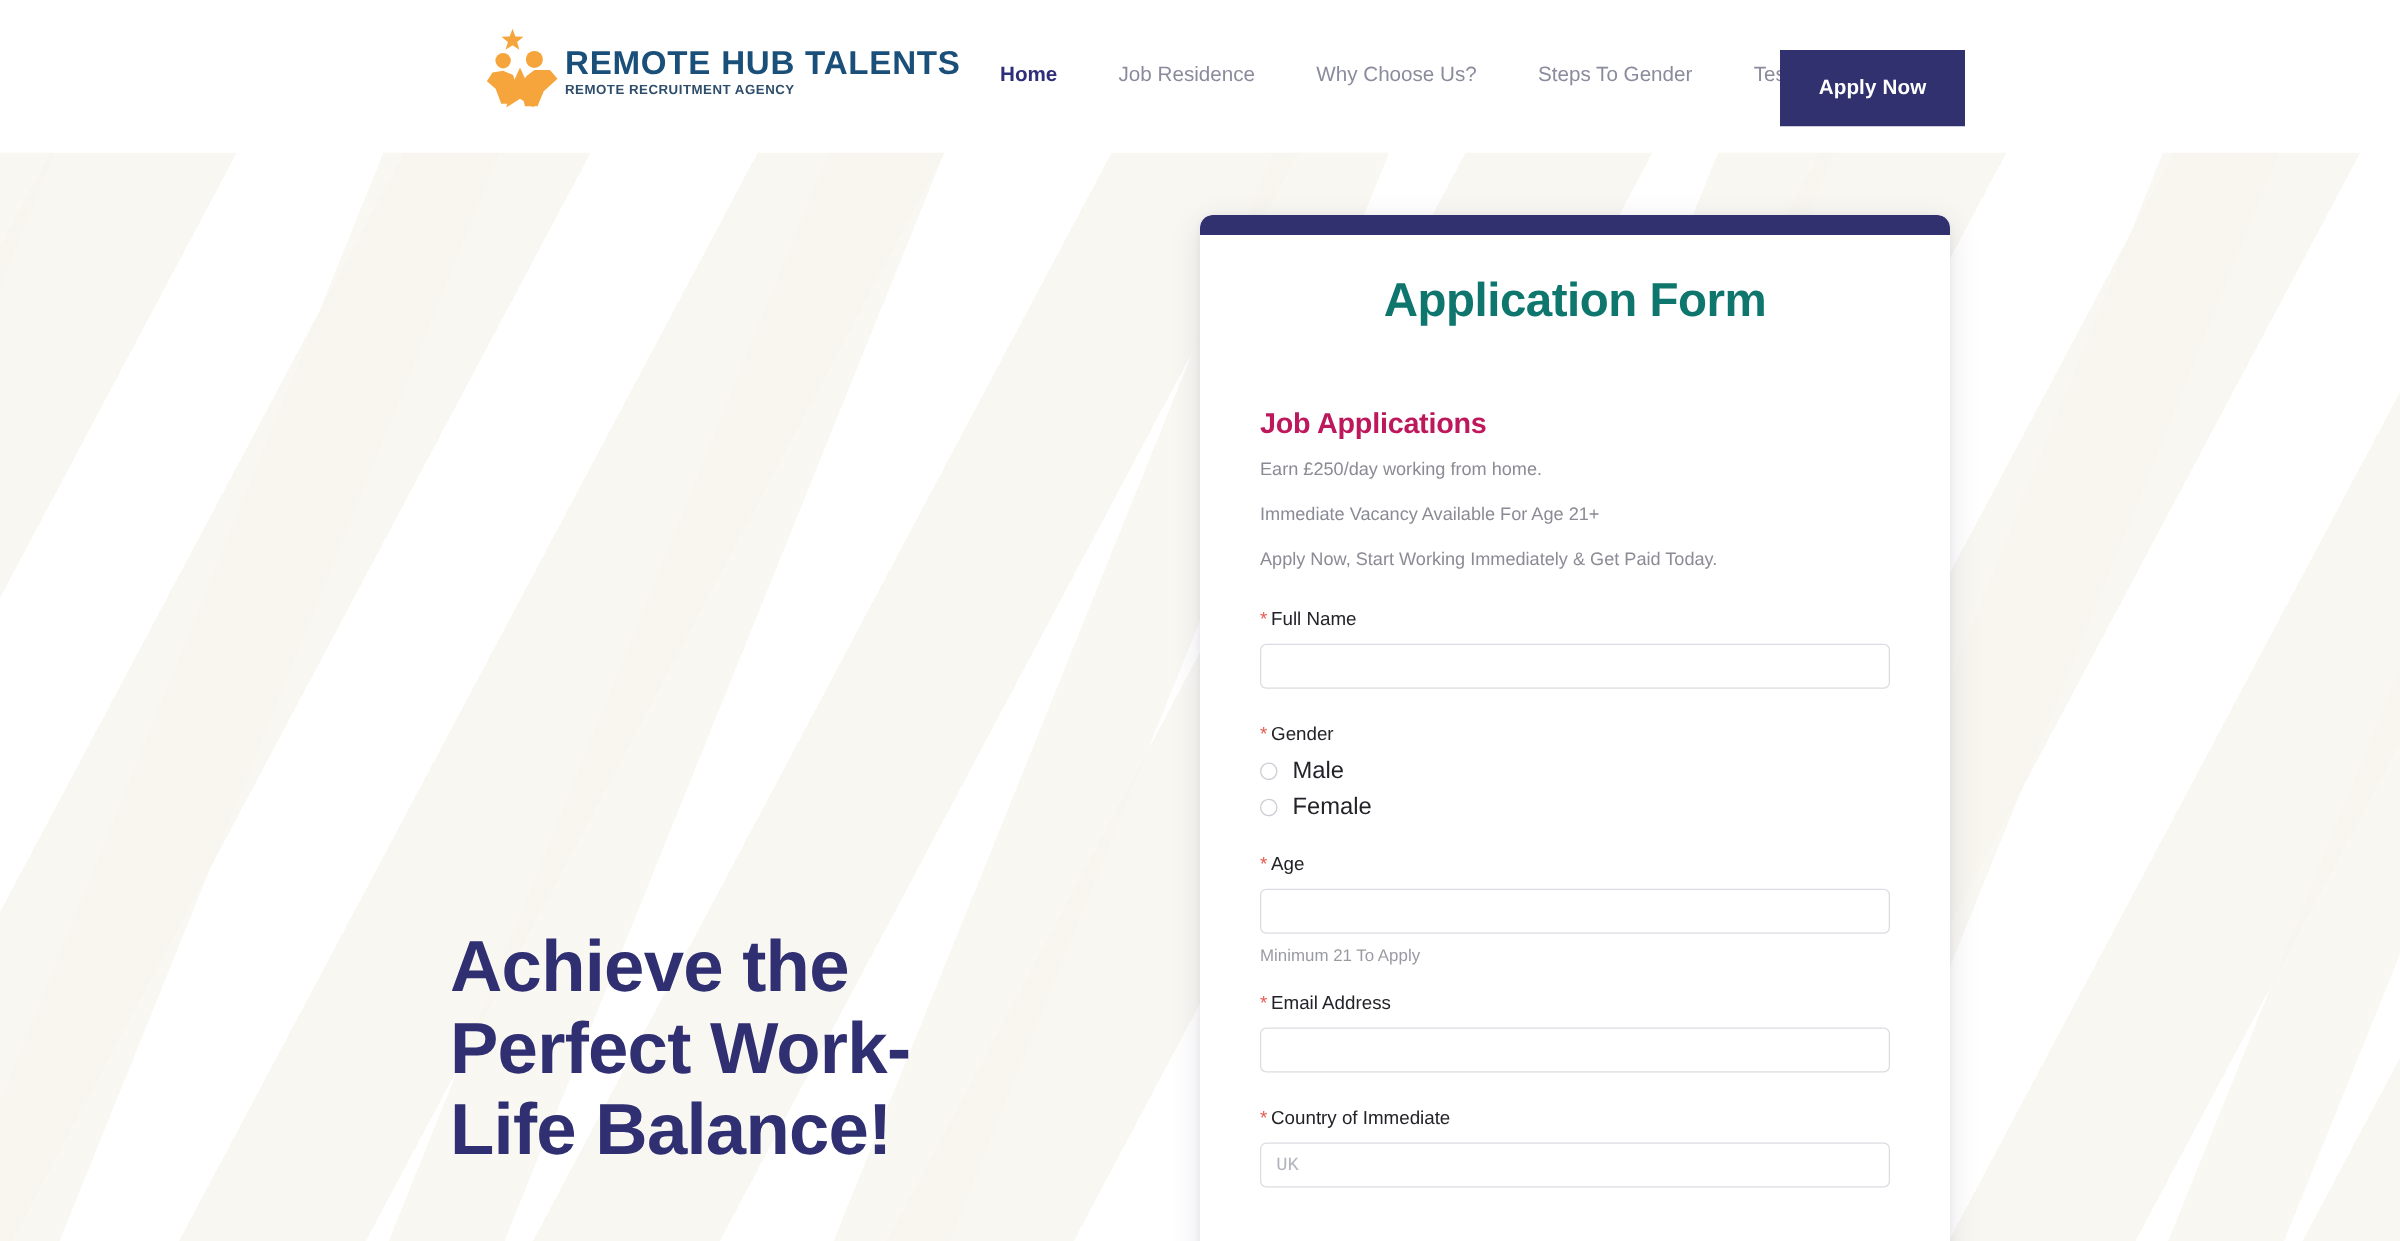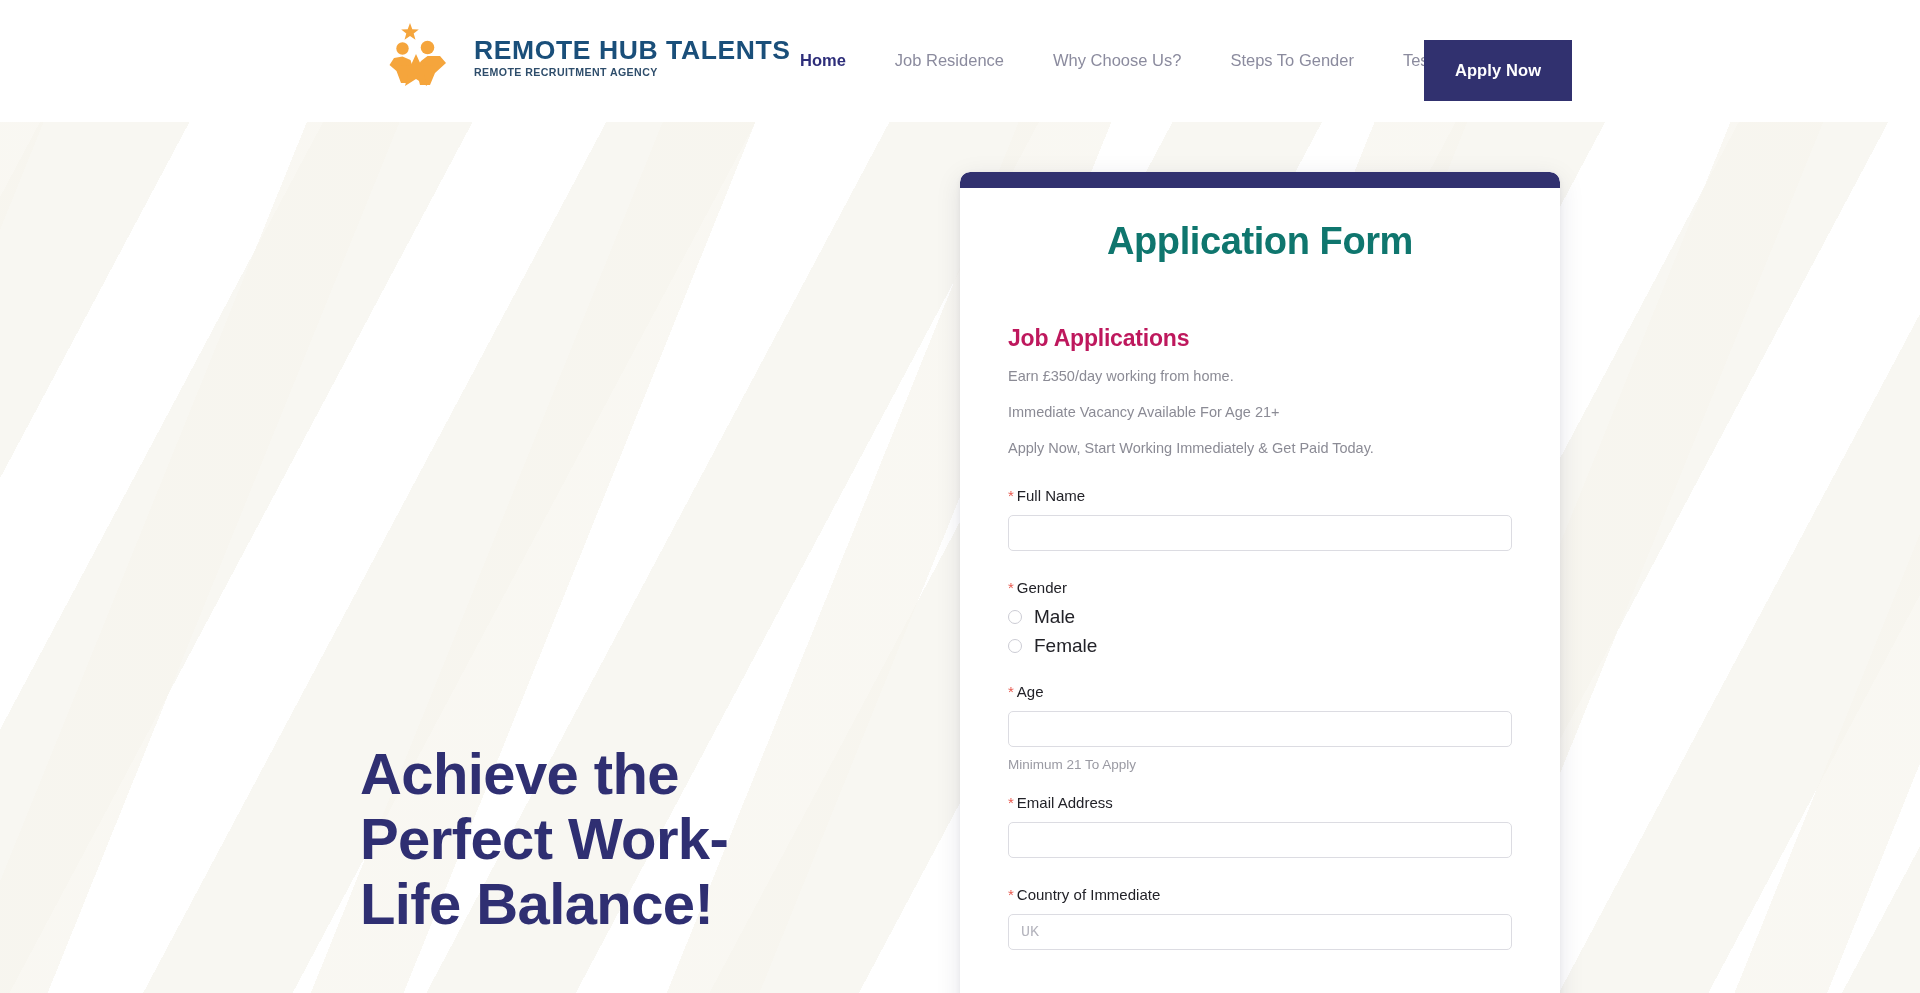--- a/index.html
+++ b/index.html
@@ -28,21 +28,21 @@
     align-items: center;
     z-index: 30;
   }
 
   .brand {
     position: absolute;
     left: 388px;
     top: 18px;
     display: flex;
     align-items: center;
-    gap: 24px;
+    gap: 2px;
     height: 72px;
   }
 
   .brand-mark { width: 62px; height: 66px; flex: 0 0 62px; display:block; }
 
   .brand-wordmark {
     display: flex;
     flex-direction: column;
     justify-content: center;
     padding-top: 8px;
@@ -332,21 +332,21 @@
 
 <div class="form-card">
 
   <div class="form-card-topbar"></div>
 
   <h2 class="form-card-title">Application Form</h2>
 
   <div class="form-body">
 
     <h3 class="section-title">Job Applications</h3>
-    <p class="section-line l1">Earn £350/day working from home.</p>
+    <p class="section-line l1">Earn £250/day working from home.</p>
     <p class="section-line l2">Immediate Vacancy Available For Age 21+</p>
     <p class="section-line l3">Apply Now, Start Working Immediately &amp; Get Paid Today.</p>
 
     <div class="field">
       <label class="field-label">
         <span class="req">*</span><span>Full Name</span>
       </label>
       <input class="text-input" type="text" placeholder="" style="">
     </div>
 

